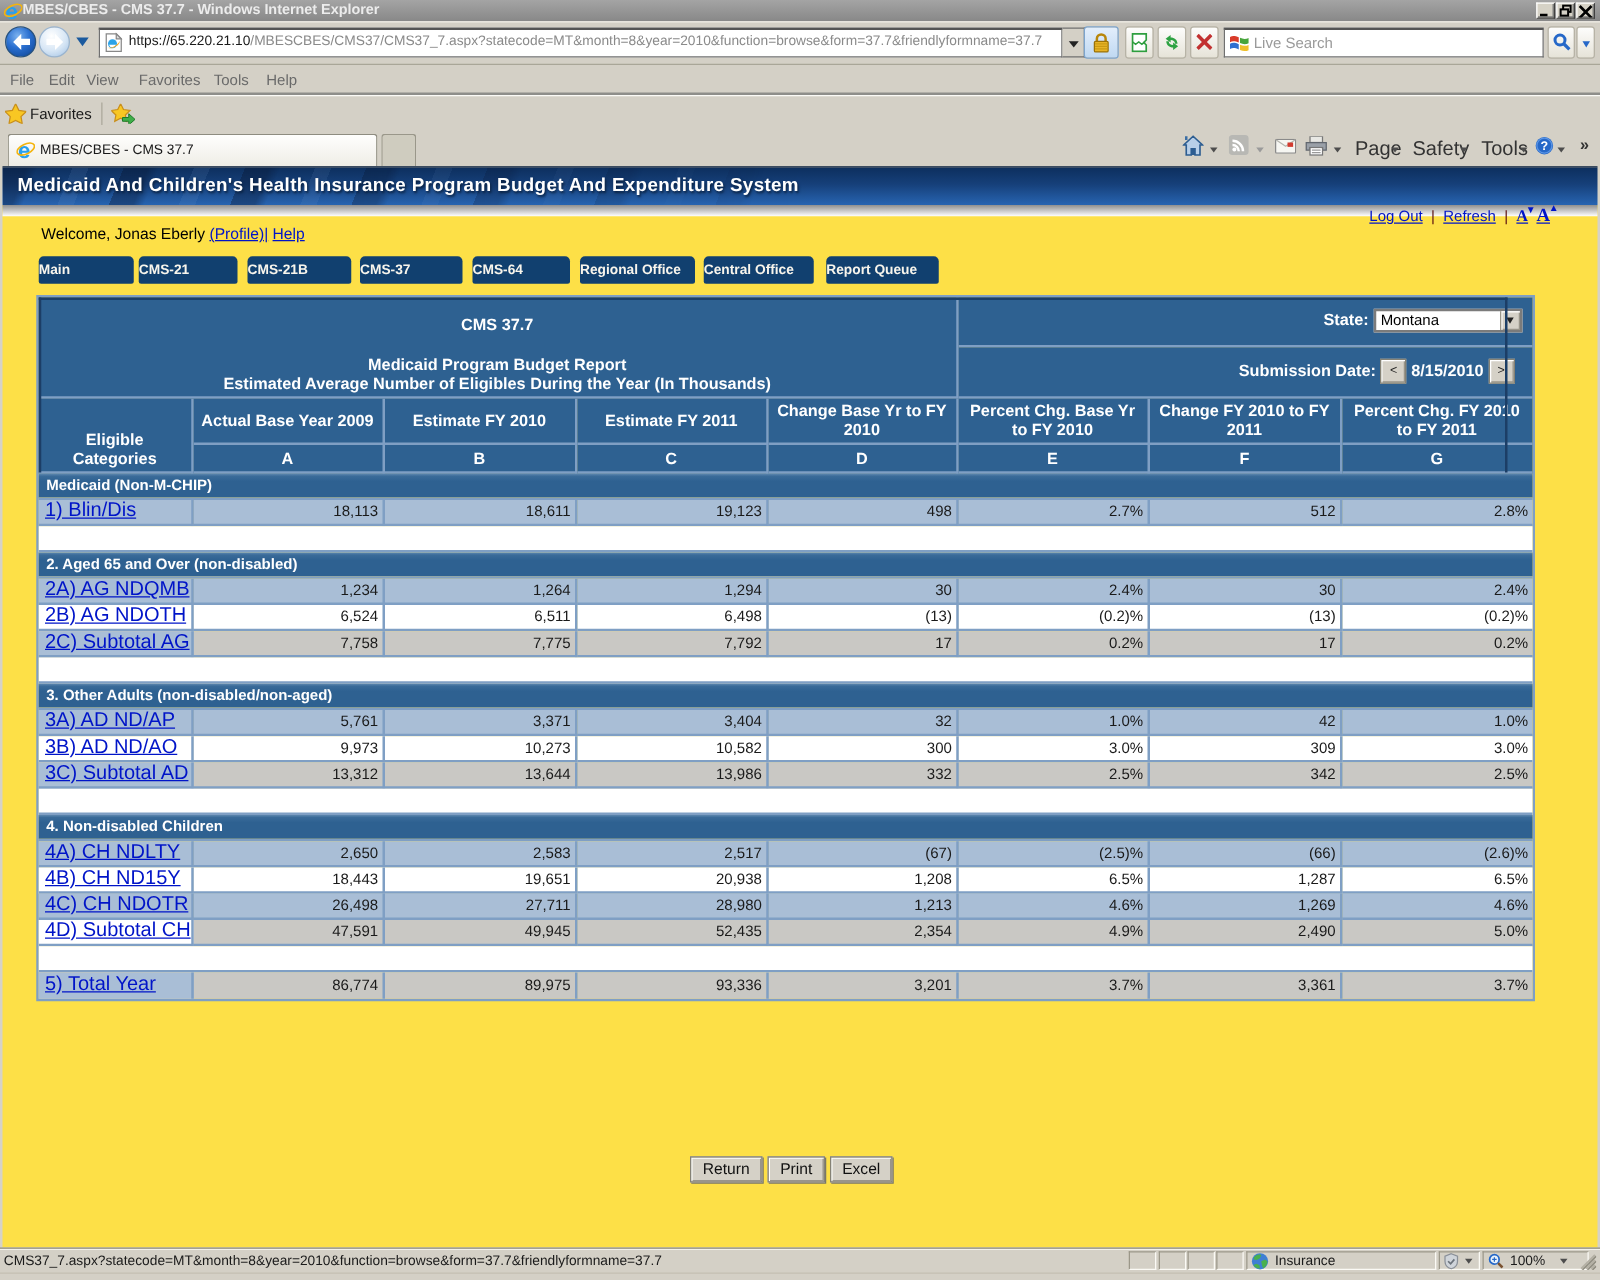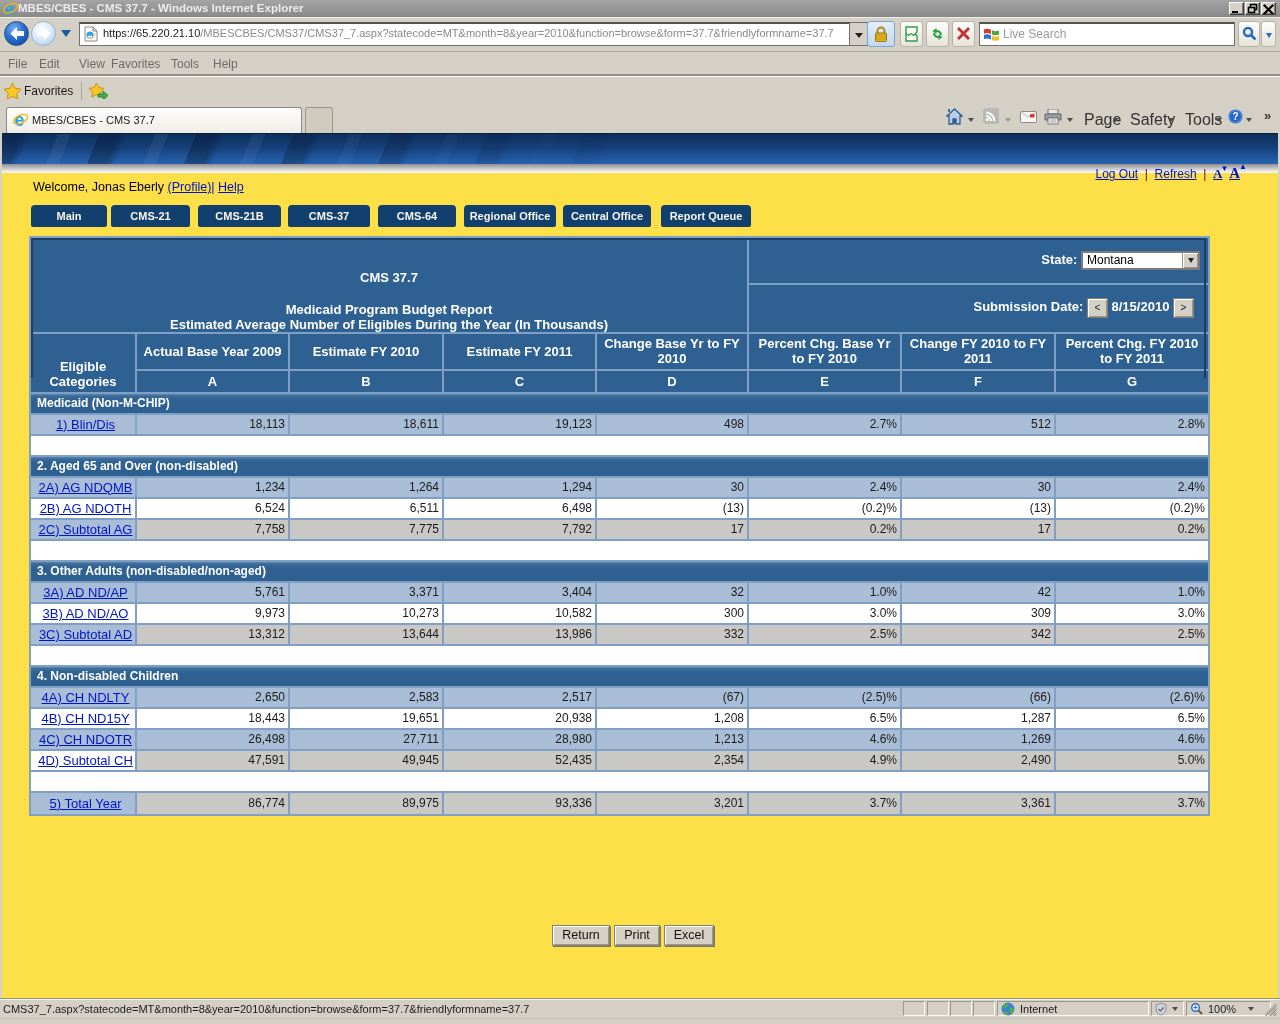--- a/index.html
+++ b/index.html
@@ -46,31 +46,31 @@
 #banner{left:2px;top:133px;width:1276px;height:31px;background:linear-gradient(#0d2f5e 0%,#16407a 45%,#2764b1 100%);border-top:1px solid #091f3e;overflow:hidden}
 #bannertext{left:12px;top:6px;font-size:15px;font-weight:bold;color:#fff;text-shadow:1px 1px 2px #09203f;letter-spacing:.3px}
 #bnstreak{left:0;top:0;width:700px;height:31px;background:repeating-linear-gradient(112deg,rgba(8,20,45,.35) 0 18px,rgba(8,20,45,0) 26px 52px,rgba(120,160,210,.12) 52px 64px,rgba(8,20,45,0) 64px 90px);-webkit-mask-image:linear-gradient(90deg,#000 30%,transparent 95%);mask-image:linear-gradient(90deg,#000 30%,transparent 95%)}
 
 #content{left:2px;top:164px;width:1276px;height:834px;background:#fde047}
 #contshadow{left:0;top:0;width:100%;height:9px;background:linear-gradient(#8f8f8f,#ffffff)}
 #toplinks{top:1px;right:38px;font-size:12px;color:#5a0f0f}
 #toplinks a{color:#0014c8;text-decoration:underline}
 #welcome{left:31px;top:16px;font-size:12.5px;color:#000}
 #welcome a{color:#0014c8;text-decoration:underline}
-.navbtn{top:41px;height:22px;background:#11406f;border-radius:4px 4px 2px 2px;color:#f8f5ec;font-size:11px;font-weight:bold;text-align:center;line-height:22px}
+.navbtn{top:41px;height:22px;background:#11406f;border-radius:4px 4px 2px 2px;color:#f8f5ec;font-size:11px;font-weight:bold;text-align:left;line-height:22px}
 
 #tblwrap{left:27px;top:71.5px;border:2px solid #7f9fc4}
 table{border-collapse:separate;border-spacing:0;table-layout:fixed;font-family:"Liberation Sans",sans-serif}
 td{border-right:2px solid #7f9fc4;border-bottom:2px solid #7f9fc4;padding:0;overflow:hidden;white-space:nowrap}
 td:last-child{border-right:none}
 tr.last td{border-bottom:none}
 td.hdr{background:#2e6191;color:#fff;font-weight:bold;text-align:center;vertical-align:middle;font-size:13px}
 td.grp{background:linear-gradient(#5d87ae 0,#3a6b99 2px,#2e6191 6px,#2e6191 100%);color:#fff;font-weight:bold;font-size:12px;padding-left:6px;text-align:left}
 td.num{font-size:12px;color:#1a1a1a;text-align:right;padding-right:3px}
-td.cat{font-size:13px;text-align:center;padding-left:5px}
+td.cat{font-size:16px;text-align:left;padding-left:5px}
 td.cat a{color:#0014c8;text-decoration:underline}
 .rblue{background:#a9bed6}
 .rwhite{background:#fff}
 .rgray{background:#c9c8c4}
 #navyrect{left:29px;top:73.5px;width:1175px;height:140px;border:2px solid #1c3e66;border-bottom:none;pointer-events:none}
 #selbox{display:inline-block;vertical-align:middle;width:119px;height:19px;background:#fff;border:2px solid #7b7b7b;color:#000;font-weight:normal;font-size:12px;text-align:left;padding-left:4px;line-height:15px;position:relative}
 #selbtn{position:absolute;right:0;top:0;width:16px;height:15px;background:#d5d1c7;border-left:1px solid #9a968a;box-shadow:inset 1px 1px 0 #fff,inset -1px -1px 0 #99958a}
 .datebtn{display:inline-block;vertical-align:middle;width:21px;height:20px;background:#d5d1c7;border:1px solid #858275;box-shadow:inset 1px 1px 0 #fff,inset -1px -1px 0 #99958a;color:#222;font-size:10px;font-weight:normal;text-align:center;line-height:18px}
 .fsA{font-family:"Liberation Serif",serif;font-weight:bold;color:#0014c8;text-decoration:underline;position:relative}
 
@@ -159,21 +159,21 @@
       <circle cx="6" cy="6" r="4" fill="none" stroke="#2668c8" stroke-width="2.4"></circle>
       <path d="M9 9l4.5 4.5" stroke="#2668c8" stroke-width="2.6"></path>
     </svg>
   </div>
 <div class="abs tbtn" id="magdrop">
     <div class="tria" style="border-top-color:#2668c8;border-width:3.5px;border-top-width:5px;margin-top:11px"></div>
   </div>
 <div class="abs" id="menubar"></div>
 <div class="abs menuitem" style="left:8px">File</div>
 <div class="abs menuitem" style="left:39px">Edit</div>
-<div class="abs menuitem" style="left:79px">View</div>
+<div class="abs menuitem" style="left:69px">View</div>
 <div class="abs menuitem" style="left:111px">Favorites</div>
 <div class="abs menuitem" style="left:171px">Tools</div>
 <div class="abs menuitem" style="left:213px">Help</div>
 <div class="abs" id="favbar"></div>
 <svg class="abs" style="left:4px;top:83px;width:17px;height:16px" viewBox="0 0 17 16">
     <path d="M8.5 0l2.6 5.3 5.9.9-4.2 4.1 1 5.7-5.3-2.7-5.3 2.7 1-5.7L0 6.2l5.9-.9z" fill="#f8c723" stroke="#c98f1b" stroke-width="1"></path>
   </svg>
 <div class="abs" id="favtext">Favorites</div>
 <div class="abs" id="favsep"></div>
 <svg class="abs" style="left:89px;top:83px;width:19px;height:16px" viewBox="0 0 19 16">
@@ -221,20 +221,21 @@
 <div class="abs caret" style="left:1216px"></div>
 <svg class="abs" style="left:1228px;top:109px;width:15px;height:15px" viewBox="0 0 15 15">
     <circle cx="7.5" cy="7.5" r="7" fill="#2668c8"></circle>
     <circle cx="7.5" cy="7.5" r="6" fill="none" stroke="#5b95e5" stroke-width="1"></circle>
     <text x="7.5" y="11.2" font-size="10" font-weight="bold" fill="#fff" text-anchor="middle" font-family="Liberation Sans">?</text>
   </svg>
 <div class="abs caret" style="left:1246px"></div>
 <div class="abs" style="left:1264px;top:108px;font-size:13px;font-weight:bold;color:#333">»</div>
 <div class="abs" id="banner">
     <div class="abs" id="bnstreak"></div>
+    <div class="abs" id="bannertext">Medicaid And Children's Health Insurance Program Budget And Expenditure System</div>
   </div>
 <div class="abs" id="content">
 <div class="abs" id="contshadow"></div>
 <div class="abs" id="toplinks"><a>Log Out</a>&nbsp; | &nbsp;<a>Refresh</a>&nbsp; | &nbsp;<span class="fsA" style="font-size:13px">A<span style="position:absolute;top:-2px;right:-6px;font-size:8px;text-decoration:none">▼</span></span>&nbsp;&nbsp;<span class="fsA" style="font-size:15px">A<span style="position:absolute;top:-3px;right:-7px;font-size:8px;text-decoration:none">▲</span></span></div>
 <div class="abs" id="welcome">Welcome, Jonas Eberly <a>(Profile)|</a> <a>Help</a></div>
 <div class="abs navbtn" style="left:29px;width:76px">Main</div>
 <div class="abs navbtn" style="left:109px;width:79px">CMS-21</div>
 <div class="abs navbtn" style="left:196px;width:83px">CMS-21B</div>
 <div class="abs navbtn" style="left:286px;width:82px">CMS-37</div>
 <div class="abs navbtn" style="left:376px;width:78px">CMS-64</div>
@@ -249,21 +250,21 @@
           <col style="width:154px">
           <col style="width:153px">
           <col style="width:152px">
           <col style="width:153px">
           <col style="width:154px">
           <col style="width:152px">
         </colgroup>
 <tbody>
           <tr>
             <td class="hdr" colspan="5" rowspan="2" style="height:80px;vertical-align:top">
-              <div style="margin-top:32px;font-size:13px">CMS 37.7</div>
+              <div style="margin-top:14px;font-size:13px">CMS 37.7</div>
               <div style="margin-top:17px;font-size:13px">Medicaid Program Budget Report<br>Estimated Average Number of Eligibles During the Year (In Thousands)</div>
             </td>
 <td class="hdr" colspan="3" style="height:40px;text-align:right;padding-right:8px">State: <span id="selbox">Montana<span id="selbtn">
                   <span class="tria" style="display:block;border-width:3.5px;border-top-width:5px;margin:5px auto 0"></span>
                 </span></span></td>
           </tr>
 <tr>
             <td class="hdr" colspan="3" style="height:41px;text-align:right;padding-right:14px">Submission Date: <span class="datebtn">&lt;</span> <span style="font-size:13px">8/15/2010</span> <span class="datebtn">&gt;</span></td>
           </tr>
 <tr>
@@ -441,21 +442,21 @@
 <div class="abs" id="statustext">CMS37_7.aspx?statecode=MT&amp;month=8&amp;year=2010&amp;function=browse&amp;form=37.7&amp;friendlyformname=37.7</div>
 <div class="abs seg" style="left:903px;width:22px"></div>
 <div class="abs seg" style="left:927px;width:22px"></div>
 <div class="abs seg" style="left:950px;width:22px"></div>
 <div class="abs seg" style="left:973px;width:22px"></div>
 <div class="abs seg" style="left:997px;width:152px"></div>
 <svg class="abs" style="left:1001px;top:1002px;width:14px;height:14px" viewBox="0 0 14 14">
     <circle cx="7" cy="7" r="6.5" fill="#3f7fd4"></circle>
     <path d="M2 4c1.5-2 4-2.8 6-2l-1 2.5L4.5 6 2 5.5zM8 7l3-1.5 2 1.5c0 2.5-1.5 4.8-3.5 5.8L8.5 10zM4 9l2.5 1 .5 2.8c-2 .3-4.3-1-5.3-2.8z" fill="#49b04f"></path>
   </svg>
-<div class="abs" style="left:1020px;top:1003px;font-size:11px;color:#1a1a1a">Internet</div>
+<div class="abs" style="left:1020px;top:1003px;font-size:11px;color:#1a1a1a">Insurance</div>
 <div class="abs seg" style="left:1151px;width:33px"></div>
 <svg class="abs" style="left:1154px;top:1002px;width:14px;height:14px" viewBox="0 0 14 14">
     <path d="M7 1l5 2v4c0 3-2.2 5.3-5 6-2.8-.7-5-3-5-6V3z" fill="#cfd4da" stroke="#8a9099" stroke-width="1"></path>
     <path d="M4.5 7l2 2 3-3.5" fill="none" stroke="#6c737c" stroke-width="1.4"></path>
   </svg>
 <div class="abs caret" style="left:1172px;top:1007px"></div>
 <div class="abs seg" style="left:1186px;width:85px"></div>
 <svg class="abs" style="left:1190px;top:1002px;width:13px;height:13px" viewBox="0 0 13 13">
     <circle cx="5.5" cy="5.5" r="3.8" fill="#e9f2fb" stroke="#2668c8" stroke-width="1.4"></circle>
     <path d="M8.5 8.5l3.5 3.5" stroke="#7a5230" stroke-width="2"></path>

